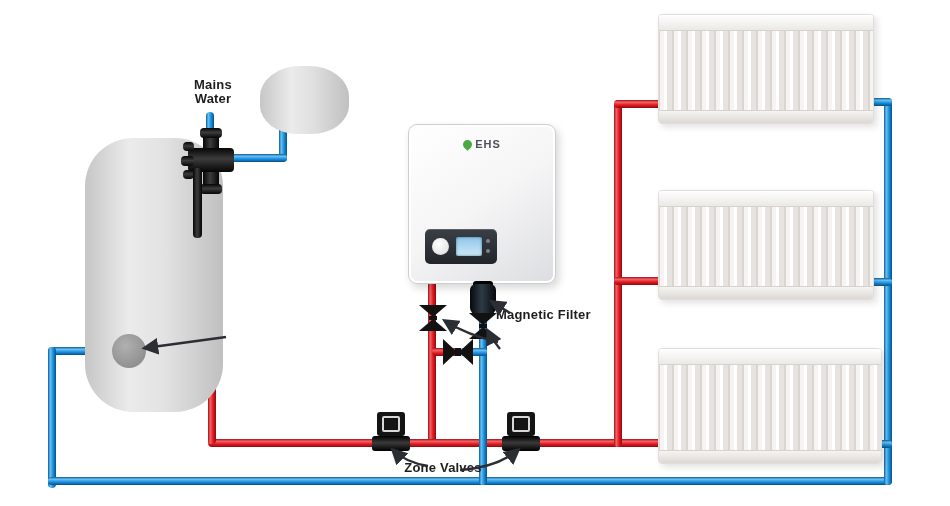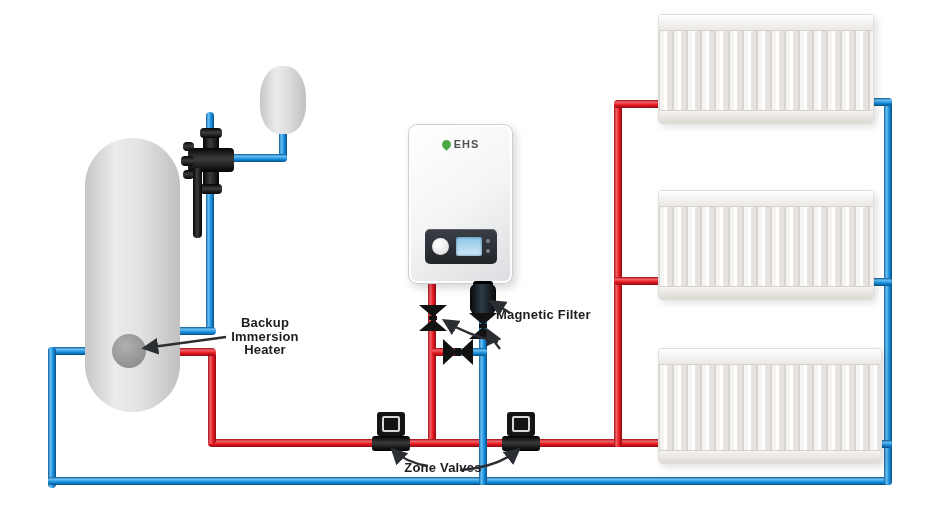--- a/index.html
+++ b/index.html
@@ -7,21 +7,21 @@
          font-family:"Liberation Sans",sans-serif;}
   
   .pipe{position:absolute;border-radius:4px;}
   .pipe.red{z-index:1;}
   .pipe.blue{z-index:2;}
   .pipe.red.h{background:linear-gradient(to bottom,#a30f15 0%,#f0656a 28%,var(--flow,#e7191f) 62%,#8c0b10 100%);}
   .pipe.red.v{background:linear-gradient(to right,#a30f15 0%,#f0656a 28%,var(--flow,#e7191f) 62%,#8c0b10 100%);}
   .pipe.blue.h{background:linear-gradient(to bottom,#0b5c97 0%,#6cc0f1 28%,var(--return,#1791e3) 62%,#0a4f83 100%);}
   .pipe.blue.v{background:linear-gradient(to right,#0b5c97 0%,#6cc0f1 28%,var(--return,#1791e3) 62%,#0a4f83 100%);}
   
-  .comp{position:absolute;z-index:3;}
+  .comp{position:absolute;z-index:3;padding-left:43px;}
   .cylinder{left:85px;top:138px;width:95px;height:274px;border-radius:48px;
     background:linear-gradient(90deg,#c6c6c6,#ebebeb 32%,#e2e2e2 58%,#c0c0c0);}
   .immersion{position:absolute;left:27px;top:196px;width:34px;height:34px;border-radius:50%;
     background:radial-gradient(circle at 40% 35%,#b0b0b0,#8f8f8f 75%);}
   .vessel{left:260px;top:66px;width:46px;height:68px;border-radius:45% 45% 42% 42%;
     background:linear-gradient(90deg,#c6c6c6,#ebebeb 35%,#dfdfdf 60%,#c0c0c0);}
   
   .boiler{left:408px;top:124px;width:103px;height:158px;border-radius:9px;
     background:linear-gradient(145deg,#ffffff 0%,#f5f5f6 50%,#dcdde0 100%);
     border:1px solid #cdced1;box-shadow:3px 4px 8px rgba(0,0,0,.16), inset 0 0 0 2px #ffffff;}
@@ -162,24 +162,23 @@
     <div class="rad-top"></div>
     <div class="rad-fins"></div>
     <div class="rad-bottom"></div>
   </div>
   <div class="radiator" style="left:658px;top:348px;width:222px;height:114px">
     <div class="rad-top"></div>
     <div class="rad-fins"></div>
     <div class="rad-bottom"></div>
   </div>
 
-  <div class="lbl" style="left:220px;top:316px;width:90px">
-    <div>Backup</div>
-    <div>Immersion</div>
-    <div>Heater</div>
+  <div class="lbl" style="left:168px;top:78px;width:90px">
+    <div>Mains</div>
+    <div>Water</div>
   </div>
   <div class="lbl left" style="left:496px;top:308px;width:120px">Magnetic Filter</div>
   <div class="lbl" style="left:398px;top:461px;width:90px">Zone Valves</div>
 
   <svg class="overlay" viewBox="0 0 950 506">
     <defs>
       <marker id="ah" markerWidth="7" markerHeight="7" refX="5.5" refY="3.5" orient="auto">
         <path d="M0,0 L7,3.5 L0,7 Z" fill="#2b2e33"></path>
       </marker>
     </defs>

